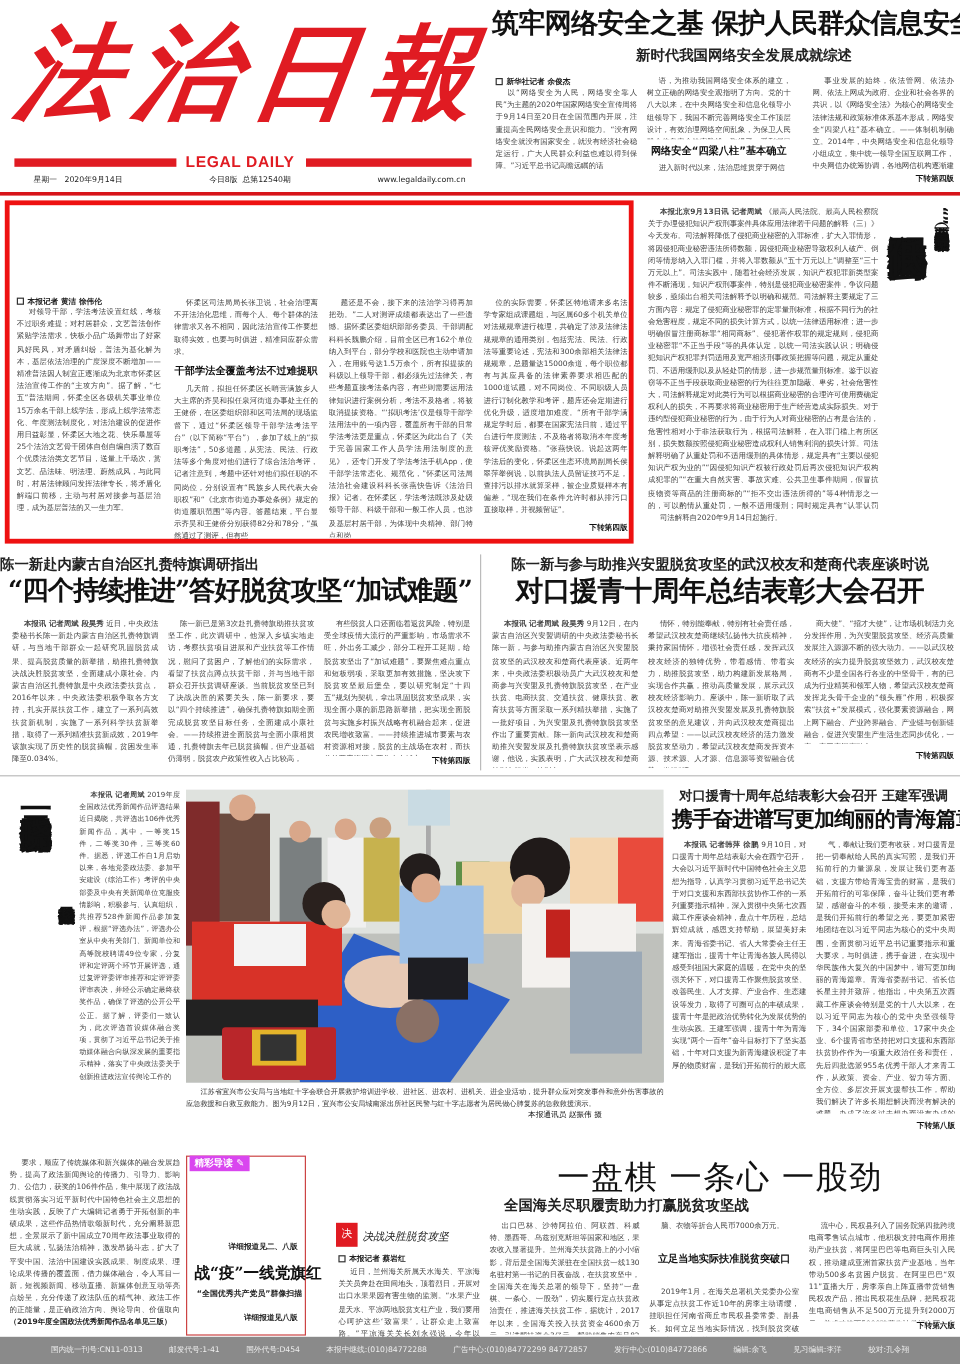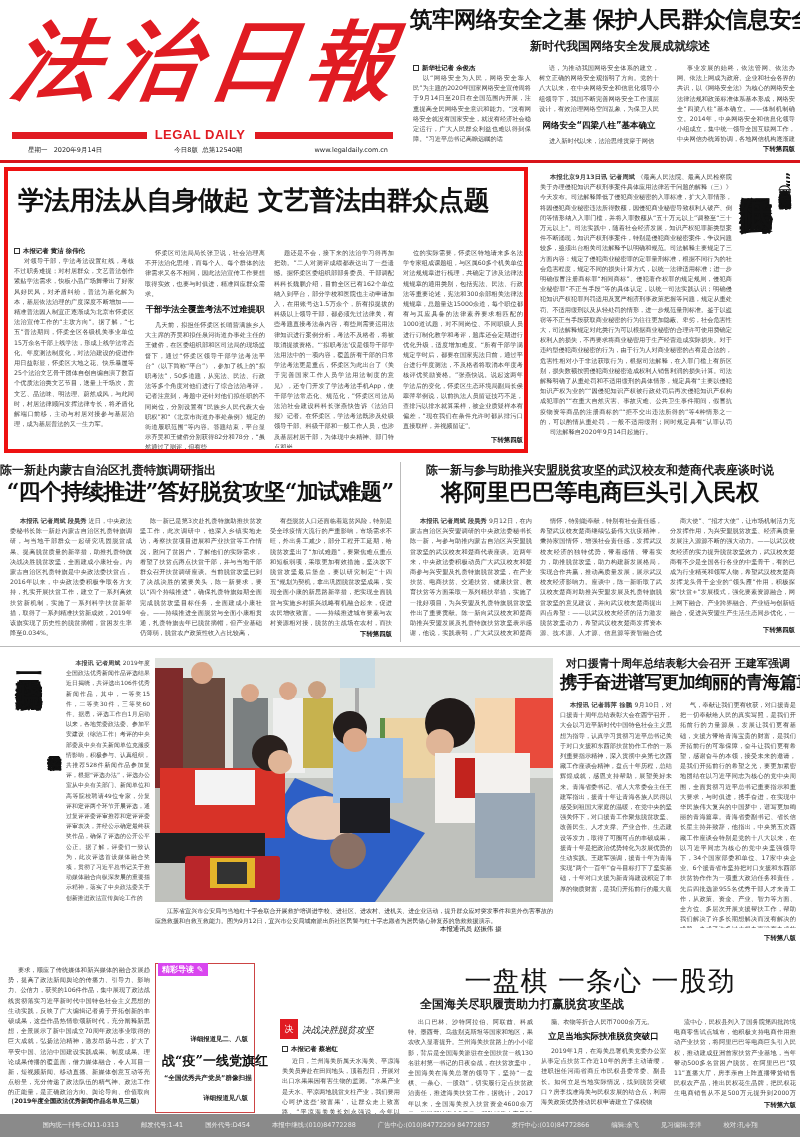--- a/index.html
+++ b/index.html
@@ -65,21 +65,20 @@
     </div>
 </div>
 <div class="col" style="left:677px;top:63px;width:118px">
   <div class="body-text" style="height:82px">
       <p>事业发展的始终，依法管网、依法办网、依法上网成为政府、企业和社会各界的共识，以《网络安全法》为核心的网络安全法律法规和政策标准体系基本形成，网络安全“四梁八柱”基本确立。——体制机制确立。2014年，中央网络安全和信息化领导小组成立，集中统一领导全国互联网工作，中央网信办统筹协调，各地网信机构逐渐建立。</p>
     </div>
   <div class="turn">下转第四版</div>
 </div>
 
 <div class="abs" id="lead">
-  <div class="abs" style="left:10px;top:12px;width:510px;font-size:26px;font-weight:bold;color:#111;white-space:nowrap;letter-spacing:-.3px">学法用法从自身做起 文艺普法由群众点题</div>
   <div class="col" style="left:6px;top:75px;width:120px">
     <div class="byline"><span class="box"></span><span>本报记者 黄洁 徐伟伦</span></div>
     <div class="body-text" style="height:195px">
         <p>对领导干部，学法考法设置红线，考核不过职务难提；对村居群众，文艺普法创作紧贴学法需求，快板小品广场舞带出了好家风好民风，对矛盾纠纷，普法为基化解为本，基层依法治理的广度深度不断增加——精准普法因人制宜正逐渐成为北京市怀柔区法治宣传工作的“主攻方向”。据了解，“七五”普法期间，怀柔全区各级机关事业单位15万余名干部上线学法，形成上线学法常态化、年度测法制度化，对法治建设的促进作用日益彰显，怀柔区大地之花、快乐暴屋等25个法治文艺骨干团体自创自编自演了数百个优质法治类文艺节目，送量上千场次，赏文艺、品法味、明法理、蔚然成风，与此同时，村居法律顾问发挥法律专长，将矛盾化解端口前移，主动与村居对接参与基层治理，成为基层普法的又一生力军。</p>
       </div>
   </div>
   <div class="col" style="left:137px;top:77px;width:120px">
     <div class="body-text" style="height:52px">
         <p>怀柔区司法局局长张卫说，社会治理离不开法治化思维，而每个人、每个群体的法律需求又各不相同，因此法治宣传工作要想取得实效，也要与时俱进，精准回应群众需求。</p>
       </div>
@@ -126,21 +125,21 @@
 </div>
 <div class="col" style="left:270px;top:516px;width:122px">
   <div class="body-text" style="height:114px">
       <p>有些脱贫人口还面临着返贫风险，特别是受全球疫情大流行的严重影响，市场需求不旺，外出务工减少，部分工程开工延期，给脱贫攻坚出了“加试难题”，要聚焦难点重点和短板弱项，采取更加有效措施，坚决攻下脱贫攻坚最后堡垒，要以研究制定“十四五”规划为契机，拿出巩固脱贫攻坚成果，实现全面小康的新思路新举措，把实现全面脱贫与实施乡村振兴战略有机融合起来，促进农民增收致富。——持续推进城市要素与农村资源相对接，脱贫的主战场在农村，而扶贫的要素资源主要集中在城市。</p>
     </div>
   <div class="turn">下转第四版</div>
 </div>
 <div class="divider" style="left:400px;top:462px;width:1px;height:180px"></div>
 
 <div class="abs" style="left:402px;top:462px;width:396px;text-align:center;font-size:12px;font-weight:bold;color:#222;white-space:nowrap">陈一新与参与助推兴安盟脱贫攻坚的武汉校友和楚商代表座谈时说</div>
-<div class="abs serif" style="left:404px;top:477px;width:392px;text-align:center;font-size:23px;font-weight:bold;color:#111;white-space:nowrap;letter-spacing:-.3px">将阿里巴巴等电商巨头引入民权</div>
+<div class="abs serif" style="left:404px;top:477px;width:392px;text-align:center;font-size:23px;font-weight:bold;color:#111;white-space:nowrap;letter-spacing:-.3px">对口援青十周年总结表彰大会召开</div>
 <div class="col" style="left:410px;top:516px;width:122px">
   <div class="body-text" style="height:124px">
       <p><b>本报讯 记者周斌 段昊秀</b>&nbsp;<span>9月12日，在内蒙古自治区兴安盟调研的中央政法委秘书长陈一新，与参与助推内蒙古自治区兴安盟脱贫攻坚的武汉校友和楚商代表座谈。近两年来，中央政法委积极动员广大武汉校友和楚商参与兴安盟及扎赉特旗脱贫攻坚，在产业扶贫、电商扶贫、交通扶贫、健康扶贫、教育扶贫等方面采取一系列精扶举措，实施了一批好项目，为兴安盟及扎赉特旗脱贫攻坚作出了重要贡献。陈一新向武汉校友和楚商助推兴安盟发展及扎赉特旗扶贫攻坚表示感谢，他说，实践表明，广大武汉校友和楚商特别有担当、特别有</span></p>
     </div>
 </div>
 <div class="col" style="left:540px;top:516px;width:122px">
   <div class="body-text" style="height:124px">
       <p>情怀，特别能奉献，特别有社会责任感，希望武汉校友楚商继续弘扬伟大抗疫精神，秉持家国情怀，增强社会责任感，发挥武汉校友经济的独特优势，带着感情、带着实力，助推脱贫攻坚，助力构建新发展格局，实现合作共赢，推动高质量发展，展示武汉校友经济影响力。座谈中，陈一新听取了武汉校友楚商对助推兴安盟发展及扎赉特旗脱贫攻坚的意见建议，并向武汉校友楚商提出四点希望：——以武汉校友经济的活力激发脱贫攻坚动力，希望武汉校友楚商发挥资本源、技术源、人才源、信息源等资智融合优势，当好“招</p>
     </div>
 </div>
@@ -255,21 +254,21 @@
 </div>
 <div class="col" style="left:408px;top:1017px;width:125px">
   <div class="body-text" style="height:95px">
       <p>出口巴林、沙特阿拉伯、阿联酋、科威特、墨西哥、乌兹别克斯坦等国家和地区，果农收入显著提升。兰州海关扶贫路上的小小缩影，背后是全国海关派驻在全国扶贫一线130名驻村第一书记的日夜奋战，在扶贫攻坚中，全国海关在海关总署的领导下，坚持“一盘棋、一条心、一股劲”，切实履行定点扶贫政治责任，推进海关扶贫工作，据统计，2017年以来，全国海关投入扶贫资金4600余万元，引进帮扶资金3亿元，帮助销售农产品82亿元，捐赠图书、电</p>
     </div>
 </div>
 <div class="col" style="left:541px;top:1017px;width:125px">
   <div class="body-text" style="height:11px">
       <p>脑、衣物等折合人民币7000余万元。</p>
     </div>
-  <div class="sub-h" style="font-size:8.5px;margin:3px 0">立足当地实际扶准脱贫突破口</div>
+  <div class="sub-h" style="font-size:8.5px;margin:16px 0">立足当地实际扶准脱贫突破口</div>
   <div class="body-text" style="height:64px">
       <p>2019年1月，在海关总署机关党委办公室从事定点扶贫工作近10年的房李主动请缨，挂职担任河南省商丘市民权县委常委、副县长。如何立足当地实际情况，找到脱贫突破口？房李找准海关与民权发展的结合点，利用海关政策优势推动民权申请建立了保税物</p>
     </div>
 </div>
 <div class="col" style="left:674px;top:1017px;width:122px">
   <div class="body-text" style="height:84px">
       <p>流中心，民权县列入了国务院第四批跨境电商零售试点城市，他积极支持电商作用推动产业扶贫，将阿里巴巴等电商巨头引入民权，推动建成亚洲首家扶贫产业基地，当年带动500多名贫困户脱贫。在阿里巴巴“双11”直播大厅，房李亲自上阵直播带货销售民权农产品，推出民权花生品牌，把民权花生电商销售从不足500万元提升到2000万元，并成功签下5000吨花生油供销合同，在他的推动下，民权红薯、民麻花、香酥鱼、香菇酱和香菜系列产品等。</p>
     </div>
   <div class="turn">下转第六版</div>
 </div>

